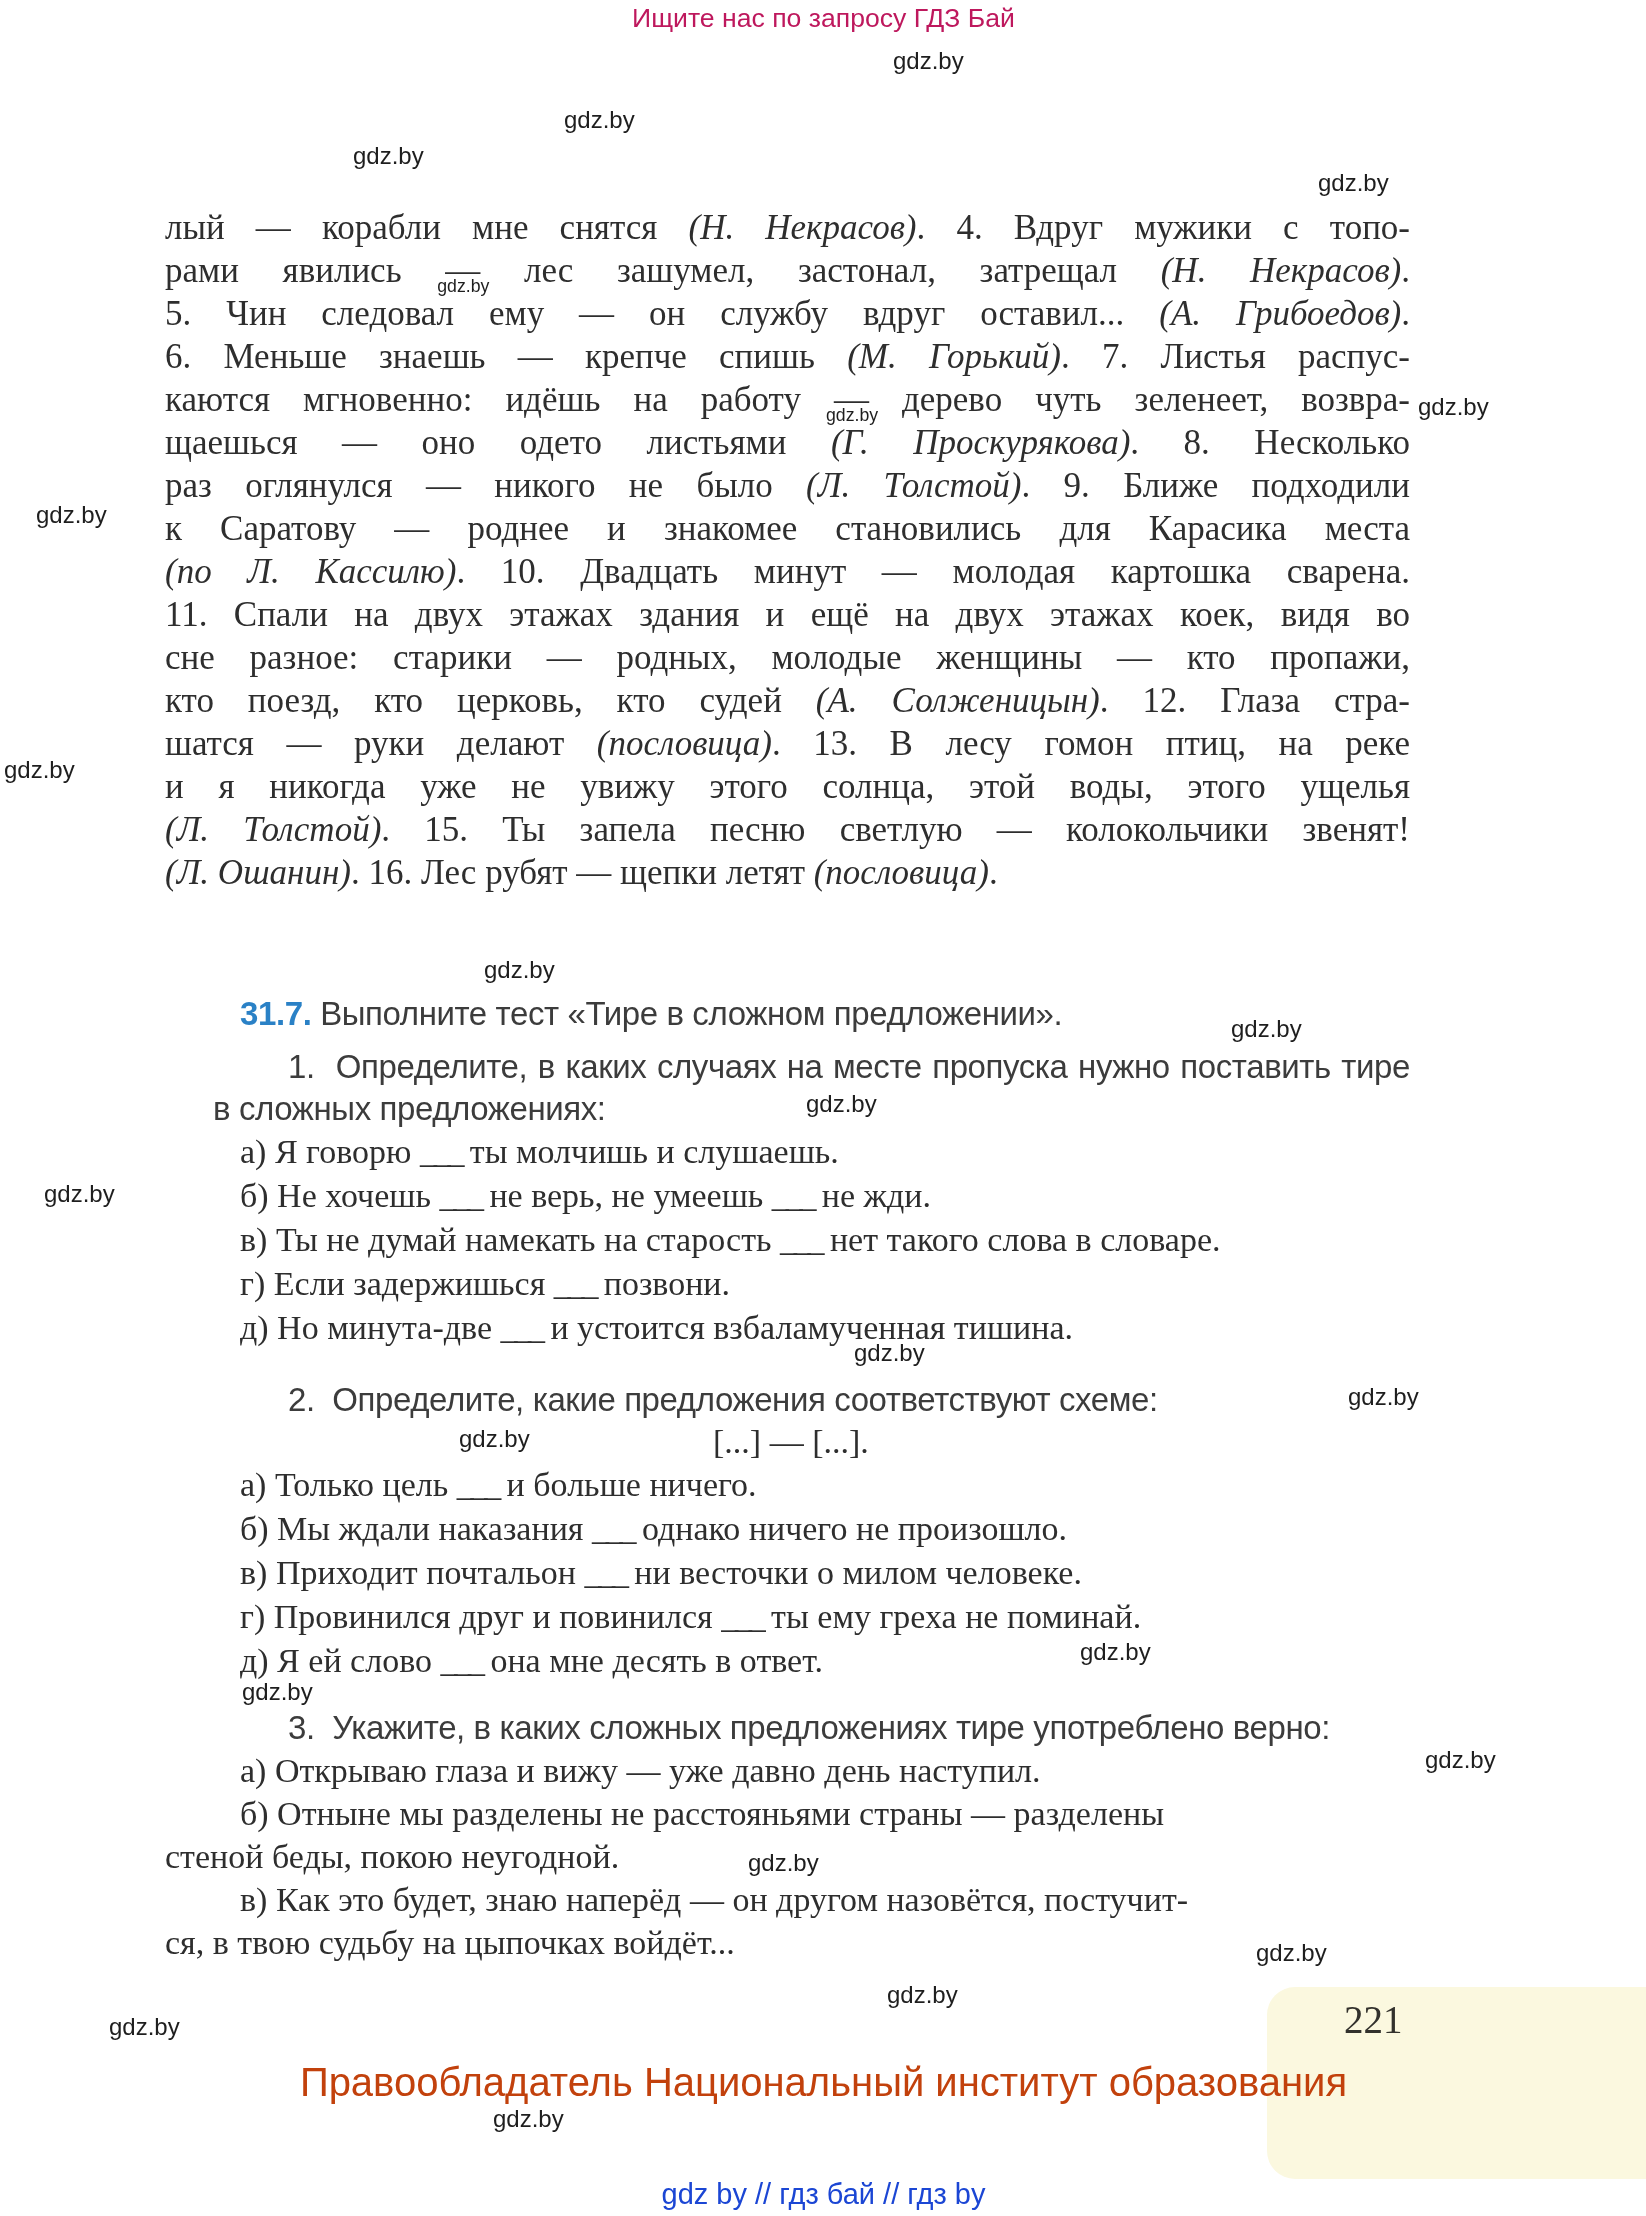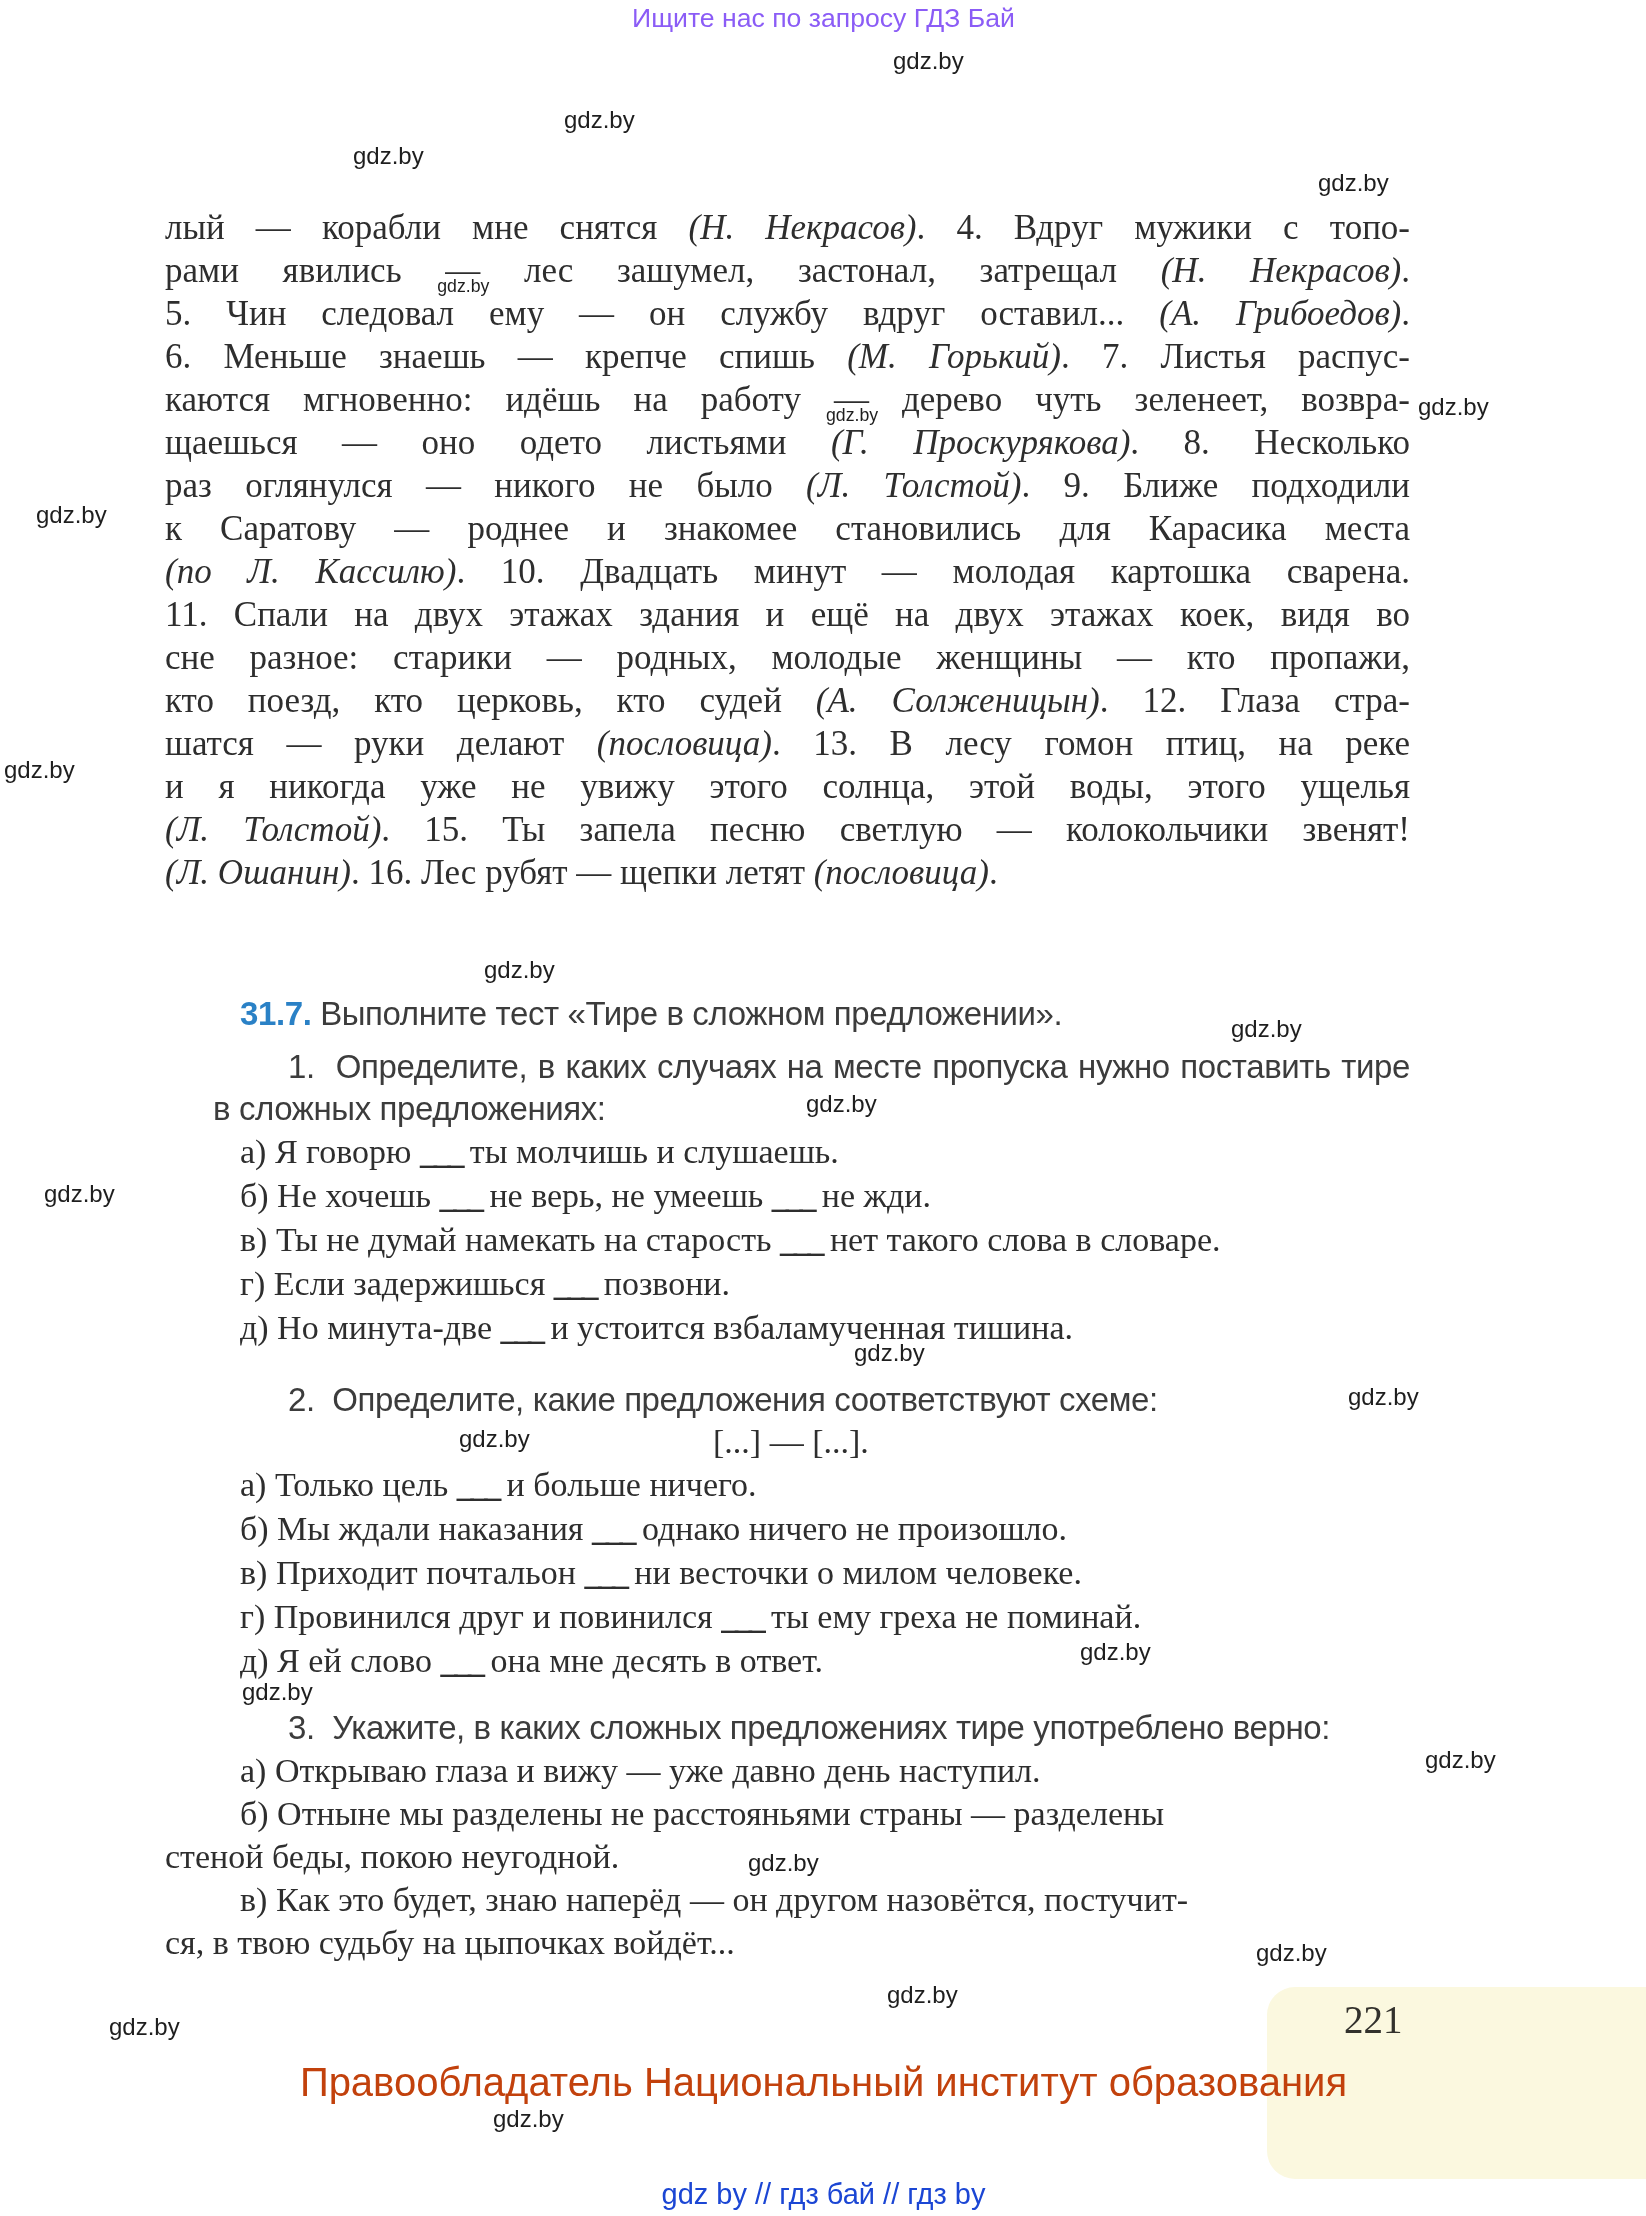--- a/index.html
+++ b/index.html
@@ -1,39 +1,39 @@
 <!DOCTYPE html>
 <html style="font-size:13px"><head>
 <meta charset="utf-8">
 <style>
   html,body{margin:0;padding:0;background:#ffffff;}
   .page{position:relative;width:1647px;height:2216px;background:#ffffff;overflow:hidden;
         font-family:"Liberation Serif", serif;color:#2e2e2e;}
 
   
   .green{position:absolute;top:3.2px;left:50%;transform:translateX(-50%);
-         font-family:"Liberation Sans", sans-serif;font-size:26.6px;color:#8b5cf6;white-space:nowrap;}
+         font-family:"Liberation Sans", sans-serif;font-size:26.6px;color:#be185d;white-space:nowrap;}
 
   
   .wm{position:absolute;font-family:"Liberation Sans", sans-serif;font-size:24px;color:#1e1e1e;white-space:nowrap;}
 
   
   #body{position:absolute;left:165px;top:206px;width:1245px;
         font-size:35px;line-height:43px;color:#2e2e2e;}
   .line{white-space:normal;}
   .j{text-align:justify;text-align-last:justify;}
   em{font-style:italic;}
 
   
   .dashwm{position:relative;display:inline-block;}
   .dashwm .sub{position:absolute;left:-8px;top:29px;font-family:"Liberation Sans", sans-serif;
                font-size:17.7px;color:#1e1e1e;line-height:17.7px;}
 
   
-  .blank{letter-spacing:-3.2px;font-weight:bold;}
+  .blank{letter-spacing:-3.2px;font-weight:normal;}
 
   
   #exercise{position:absolute;left:165px;top:993px;width:1245px;}
   .sans{font-family:"Liberation Sans", sans-serif;color:#3c3c3c;letter-spacing:-0.4px;}
   .exh{font-size:33px;line-height:42px;padding-left:75px;}
   .exnum{color:#2a81c6;font-weight:bold;}
   .qline{font-size:33px;line-height:42px;margin-left:48px;}
   .q1a{margin-top:11.3px;padding-left:75px;}
   .opt{font-size:34px;line-height:44px;padding-left:75px;font-family:"Liberation Serif", serif;color:#2e2e2e;}
   .opt3{line-height:43px;}

